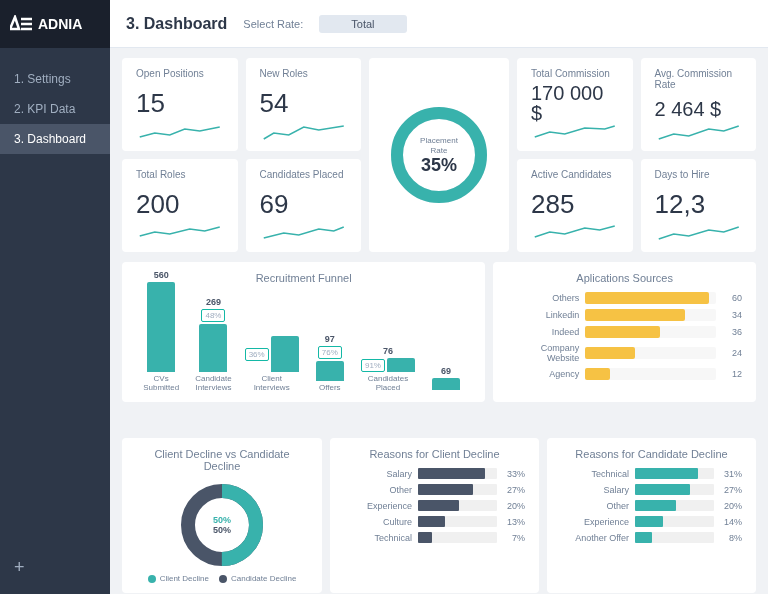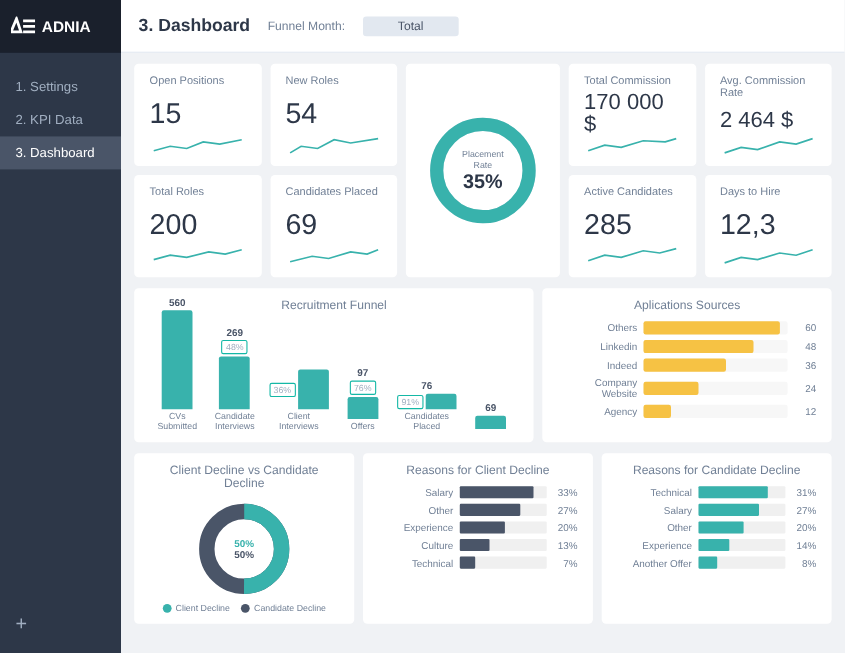--- a/index.html
+++ b/index.html
@@ -251,20 +251,21 @@
       font-size: 9px;
       color: #718096;
       width: 20px;
       text-align: right;
     }
 
     
     .bottom-row {
       display: flex;
       gap: 8px;
+      margin-top: 26px;
     }
     .decline-card {
       background: white;
       border-radius: 4px;
       padding: 10px 14px;
       flex: 0 0 200px;
     }
     .reasons-card {
       background: white;
       border-radius: 4px;
@@ -334,21 +335,21 @@
     <div class="sidebar-item">1. Settings</div>
     <div class="sidebar-item">2. KPI Data</div>
     <div class="sidebar-item active">3. Dashboard</div>
   </div>
   <div class="sidebar-plus">+</div>
 </div>
 
 <div class="main">
   <div class="main-header">
     <span class="main-title">3. Dashboard</span>
-    <span class="month-label">Funnel Month:</span>
+    <span class="month-label">Select Rate:</span>
     <button class="month-btn">Total</button>
   </div>
 
   <div class="content">
 
     <div class="kpi-section">
 
       <div class="kpi-grid">
         <div class="kpi-card">
           <div class="kpi-label">Open Positions</div>
@@ -489,21 +490,21 @@
             <div class="source-bar-wrap">
               <div class="source-bar" style="width:95%;"></div>
             </div>
             <span class="source-val">60</span>
           </div>
           <div class="source-row">
             <span class="source-name">Linkedin</span>
             <div class="source-bar-wrap">
               <div class="source-bar" style="width:76%;"></div>
             </div>
-            <span class="source-val">48</span>
+            <span class="source-val">34</span>
           </div>
           <div class="source-row">
             <span class="source-name">Indeed</span>
             <div class="source-bar-wrap">
               <div class="source-bar" style="width:57%;"></div>
             </div>
             <span class="source-val">36</span>
           </div>
           <div class="source-row">
             <span class="source-name">Company Website</span>

